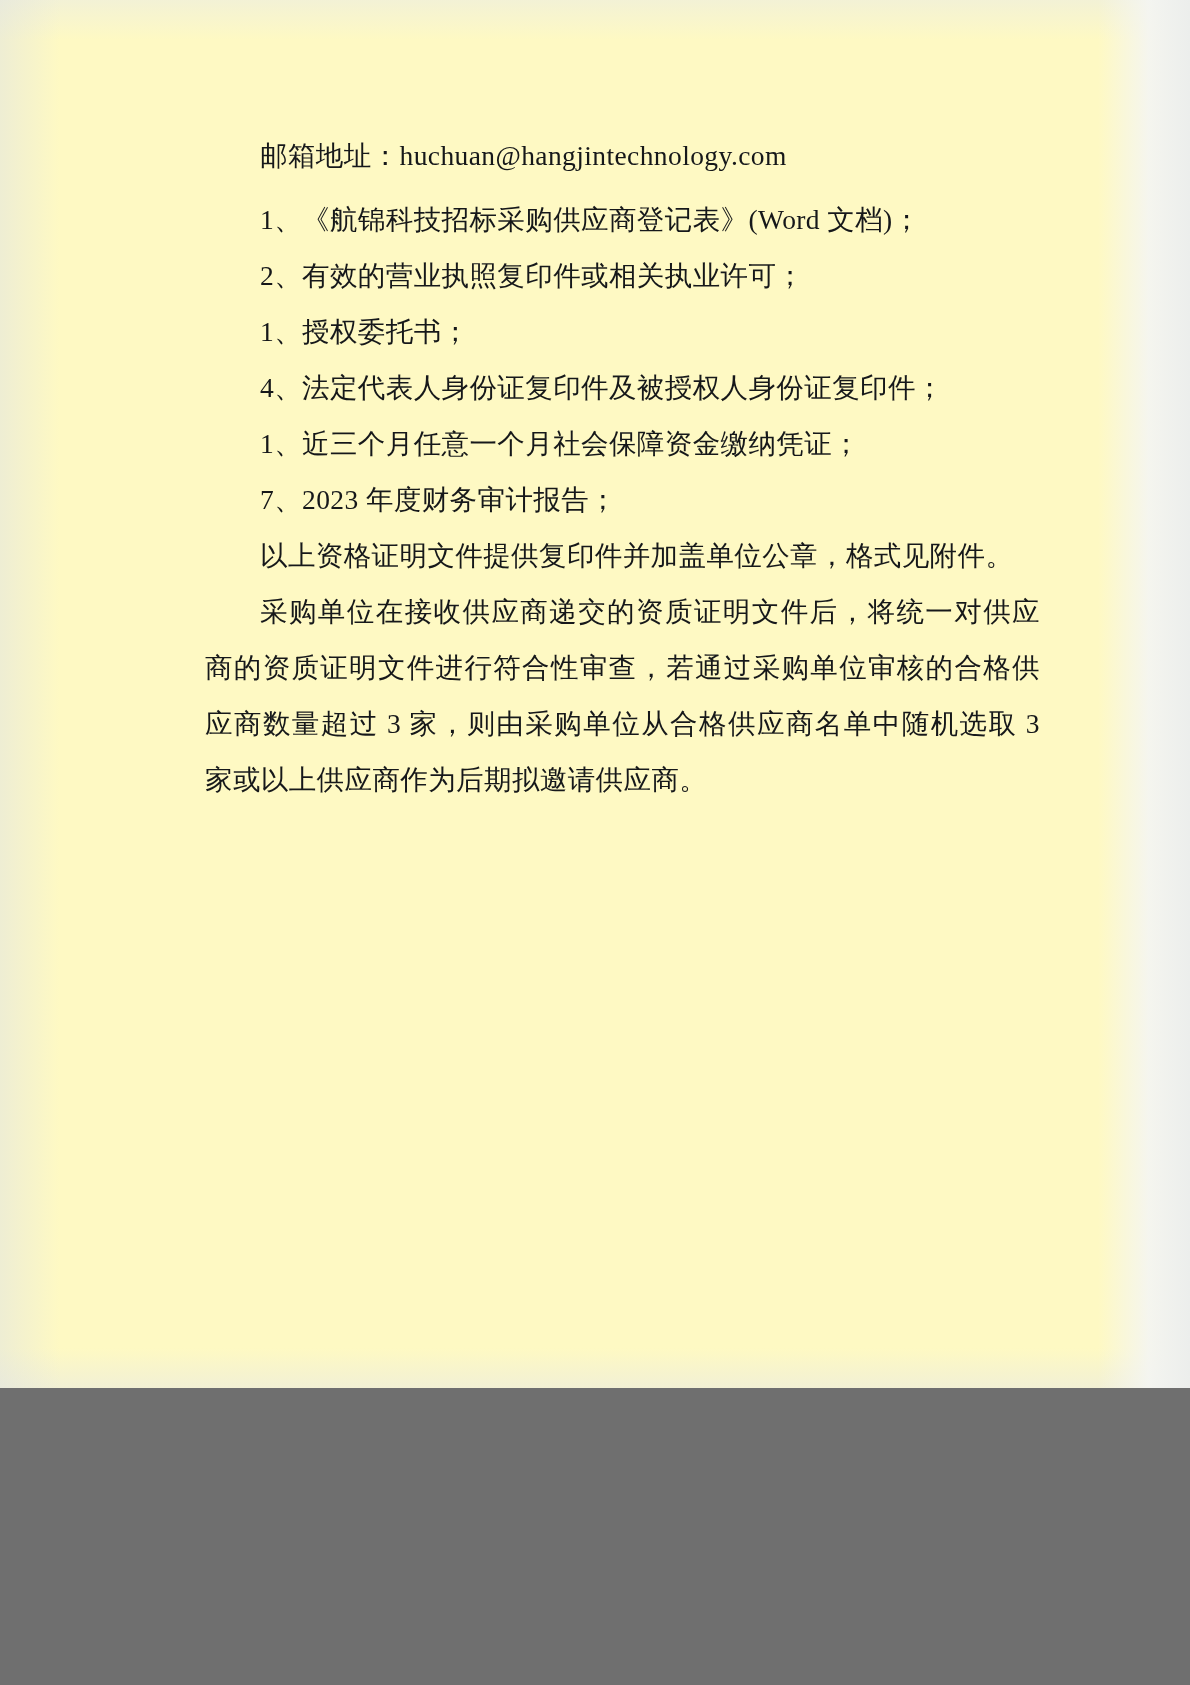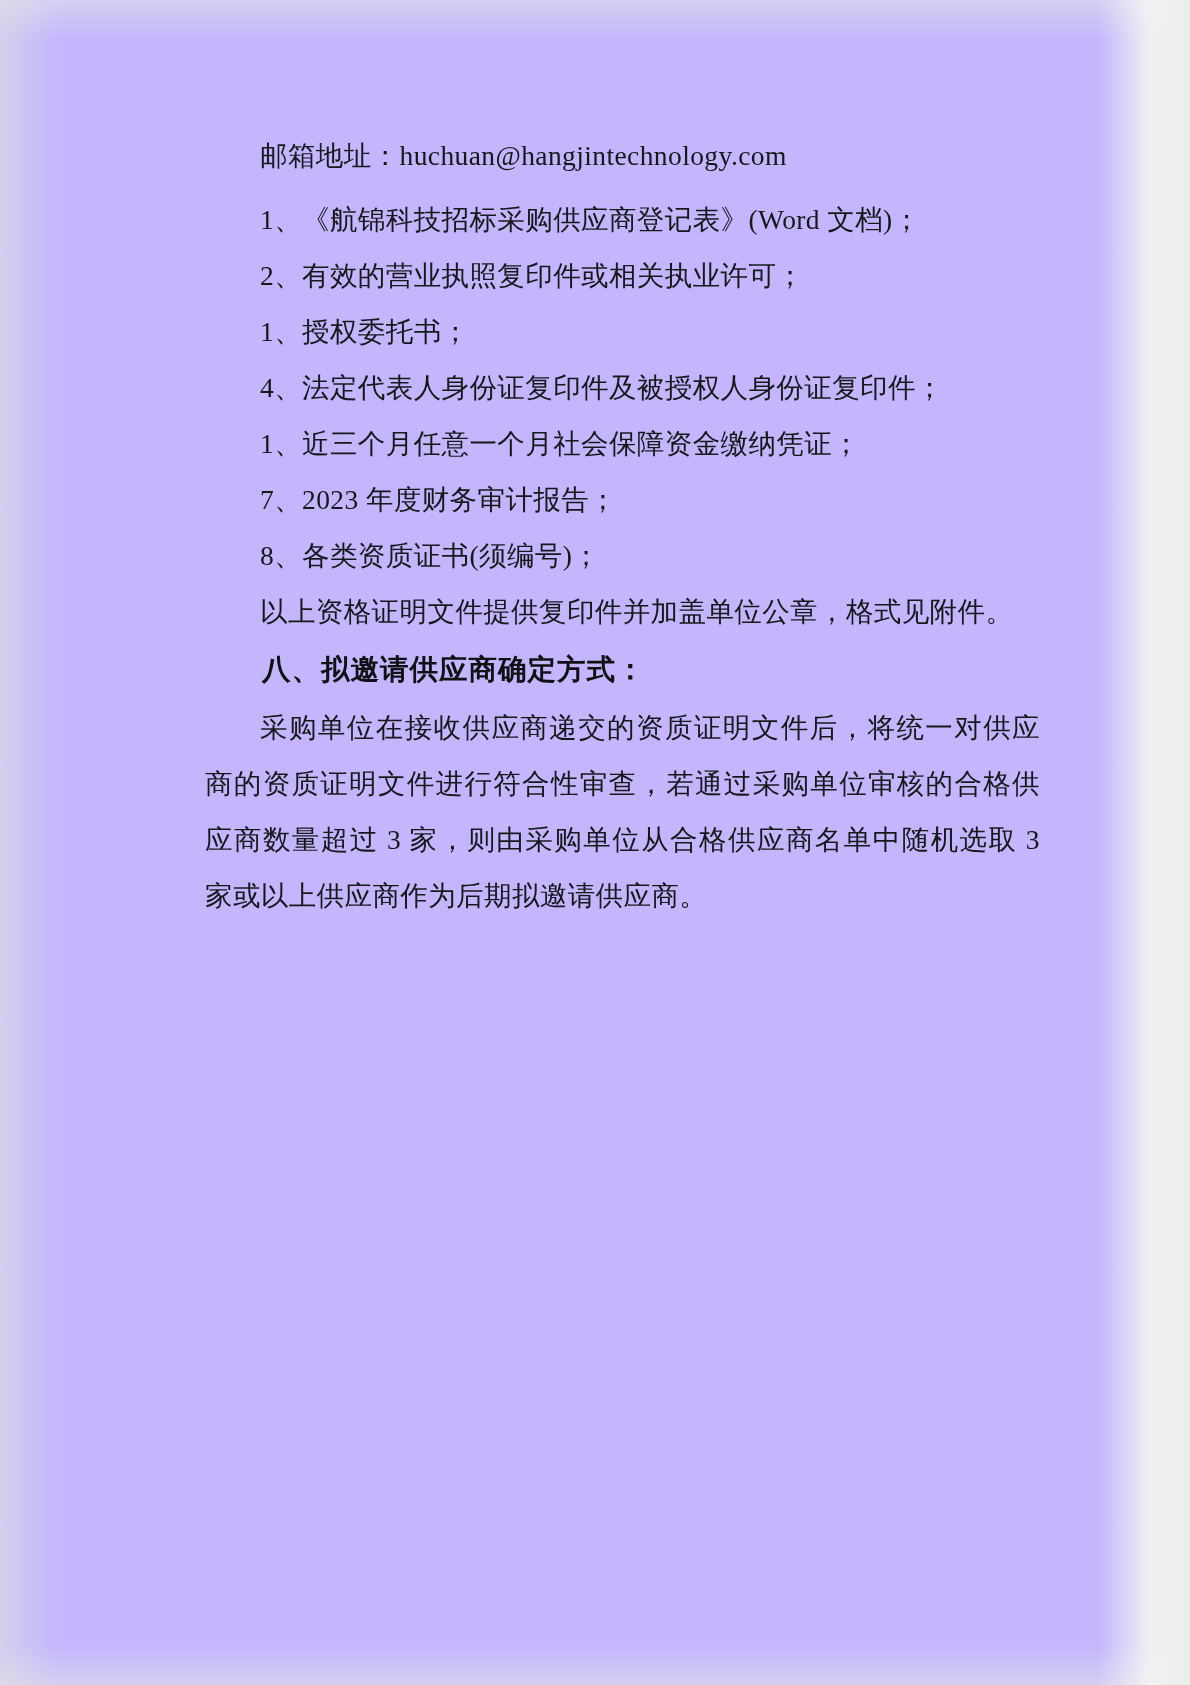--- a/index.html
+++ b/index.html
@@ -3,23 +3,23 @@
 <meta charset="utf-8">
 <style>
   html, body {
     margin: 0;
     padding: 0;
     background: #6f6f6f;
   }
   .page {
     position: relative;
     width: 1190px;
-    height: 1685px;
+    height: 1388px;
     margin: 0 auto;
-    background: #c4b5fd;
+    background: #fef9c3;
     overflow: hidden;
     box-sizing: border-box;
   }
   
   .page::before {
     content: "";
     position: absolute;
     inset: 0;
     background:
       linear-gradient(to right, rgba(225,228,225,0.55) 0px, rgba(255,255,255,0) 60px),
@@ -83,22 +83,20 @@
 
     <div class="block-gap-sm"></div>
 
 
     <p class="doc-line indent">1、《航锦科技招标采购供应商登记表》(Word 文档)；</p>
     <p class="doc-line indent">2、有效的营业执照复印件或相关执业许可；</p>
     <p class="doc-line indent">1、授权委托书；</p>
     <p class="doc-line indent">4、法定代表人身份证复印件及被授权人身份证复印件；</p>
     <p class="doc-line indent">1、近三个月任意一个月社会保障资金缴纳凭证；</p>
     <p class="doc-line indent">7、2023 年度财务审计报告；</p>
-    <p class="doc-line indent">8、各类资质证书(须编号)；</p>
     <p class="doc-line indent">以上资格证明文件提供复印件并加盖单位公章，格式见附件。</p>
 
 
-    <p class="heading">八、拟邀请供应商确定方式：</p>
 
     <p class="doc-line indent justify">采购单位在接收供应商递交的资质证明文件后，将统一对供应商的资质证明文件进行符合性审查，若通过采购单位审核的合格供应商数量超过 3 家，则由采购单位从合格供应商名单中随机选取 3 家或以上供应商作为后期拟邀请供应商。</p>
 
   </div>
 </div>
 
 </body></html>

